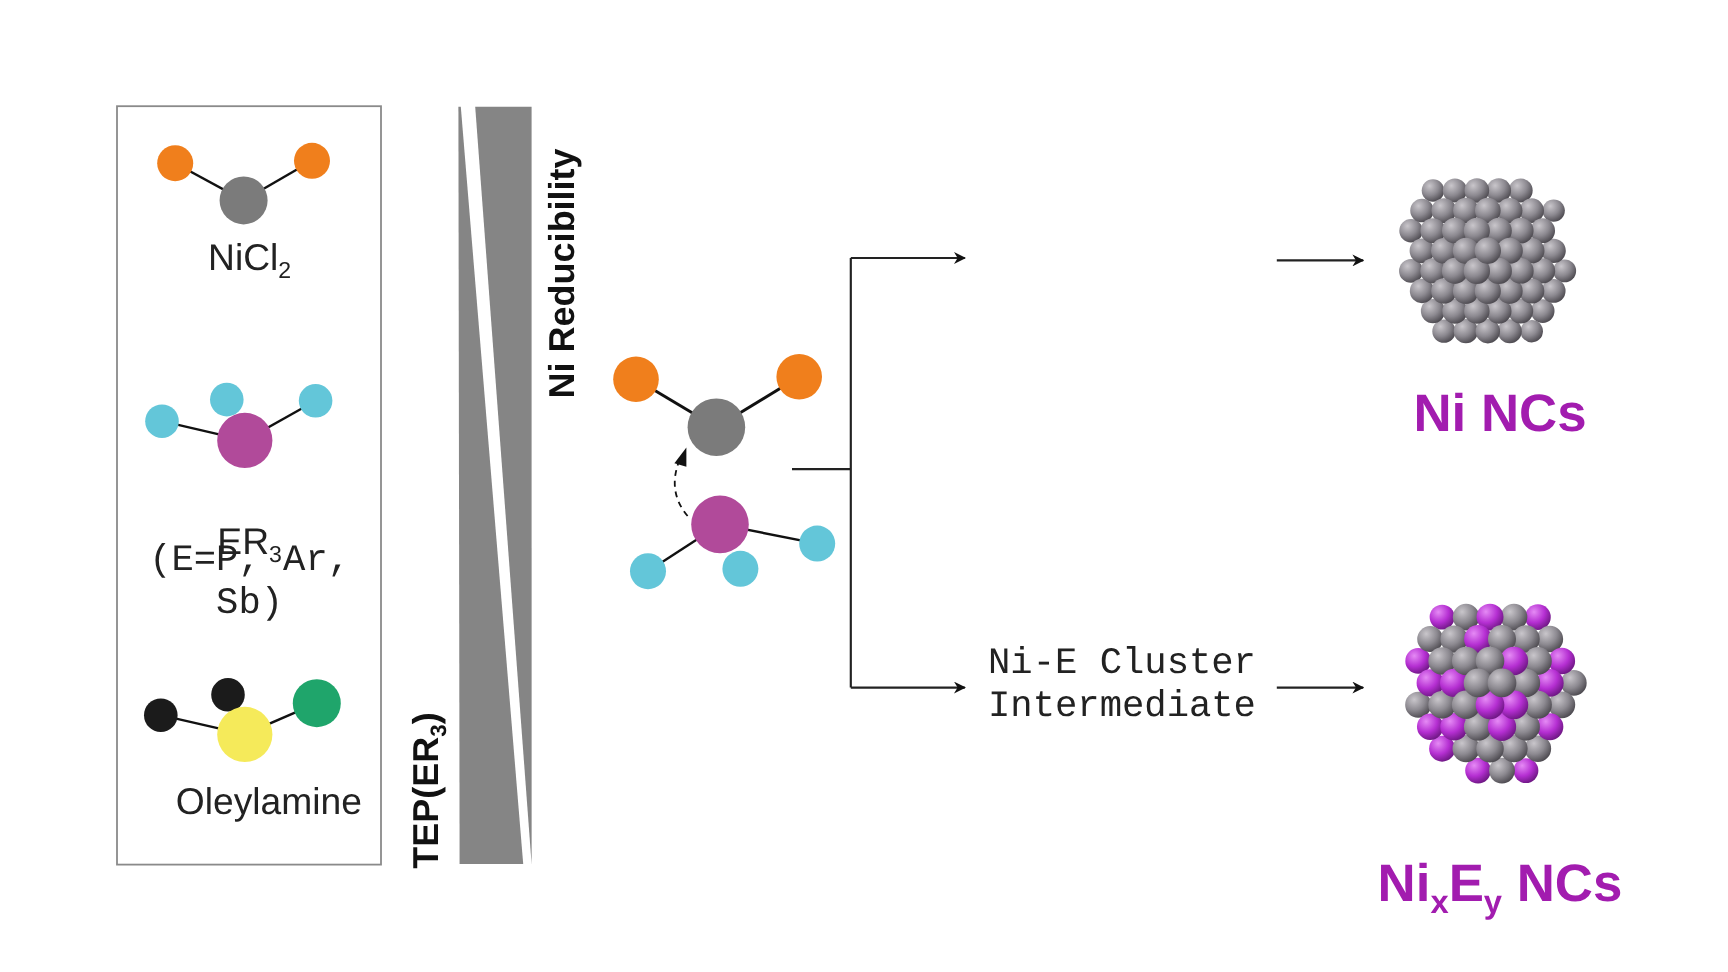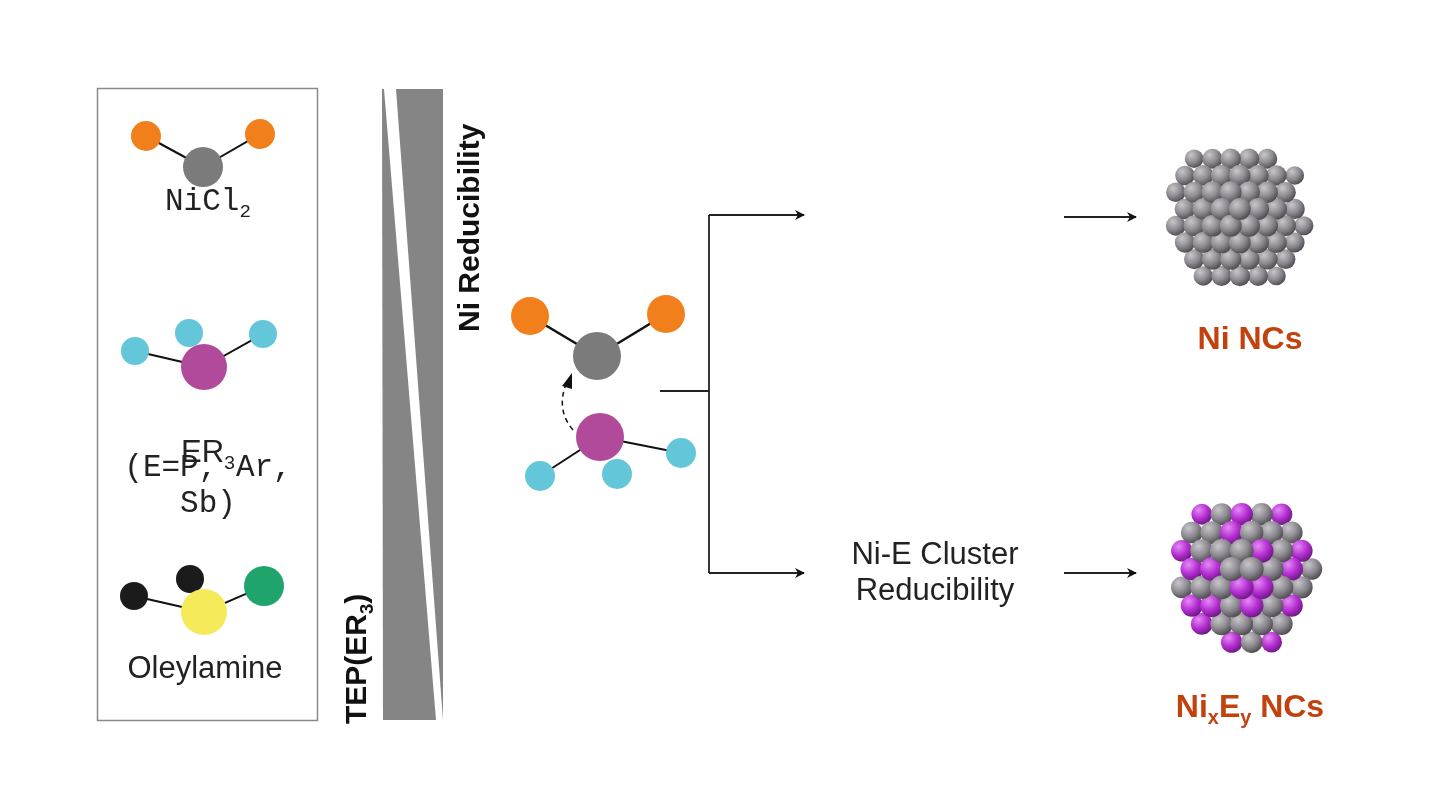--- a/index.html
+++ b/index.html
@@ -1,21 +1,21 @@
 <!DOCTYPE html>
 <html><head>
 <meta charset="utf-8">
 <style>
   html, body { margin: 0; padding: 0; background: #ffffff; }
   body { width: 1440px; height: 810px; position: relative; overflow: hidden;
          font-family: "Liberation Sans", sans-serif; color: #1a1a1a; }
   #stage { position: absolute; left: 0; top: 0; width: 1440px; height: 810px; }
   .lbl { position: absolute; text-align: center; color: #222; }
   .reg { font-size: 31px; line-height: 36px; }
-  .bold { font-weight: bold; font-size: 32px; color: #c2410c; }
+  .bold { font-weight: bold; font-size: 44px; color: #a21caf; }
   sub { font-size: 0.62em; vertical-align: -0.35em; line-height: 0; }
   .vert { position: absolute; font-weight: bold; font-size: 30px; color: #111;
           white-space: nowrap; transform: rotate(-90deg); transform-origin: left top; }
 </style>
 </head>
 <body>
 
 <svg id="stage" width="1440" height="810" viewBox="0 0 1440 810" xmlns="http://www.w3.org/2000/svg">
   <defs>
     <radialGradient id="hl" cx="0.72" cy="0.72" r="0.5">
@@ -192,37 +192,37 @@
       <circle cx="1271.6" cy="569.08" r="11.849121488537335" fill="url(#sphNi)"></circle>
       <circle cx="1261.625" cy="550.81" r="11.849262543388608" fill="url(#sphE)"></circle>
       <circle cx="1261.625" cy="587.35" r="11.904598125904313" fill="url(#sphE)"></circle>
       <circle cx="1241.675" cy="550.81" r="11.906031953862321" fill="url(#sphNi)"></circle>
       <circle cx="1241.675" cy="587.35" r="11.959886196851922" fill="url(#sphE)"></circle>
       <circle cx="1231.7" cy="569.08" r="11.961149048967066" fill="url(#sphNi)"></circle>
       <circle cx="1251.65" cy="569.08" r="11.988243310472939" fill="url(#sphNi)"></circle>
     </g>
 </svg>
 
-<div class="lbl reg" style="left:118px; top:184px; width:180px;font-family:Liberation Mono, monospace;">
+<div class="lbl reg" style="left:118px; top:197px; width:180px;">
   <span>NiCl</span><sub>2</sub>
 </div>
 <div class="lbl reg" style="left:98px; top:434px; width:220px;">
   <span>ER</span><sub>3</sub>
 </div>
 <div class="lbl reg" style="left:98px; top:450px; width:220px;font-family:Liberation Mono, monospace;">(E=P, Ar, Sb)</div>
-<div class="lbl reg" style="left:95px; top:650px; width:220px;">Oleylamine</div>
+<div class="lbl reg" style="left:114px; top:650px; width:220px;">Oleylamine</div>
 
 <div class="vert" style="left:339px; top:724px;">
   <span>TEP(ER</span><sub>3</sub><span>)</span>
 </div>
 <div class="vert" style="left:452px; top:332px;">Ni Reducibility</div>
 
 <div class="lbl reg" style="left:800px; top:172px; width:270px;">
 </div>
-<div class="lbl reg" style="left:800px; top:536px; width:270px;">
+<div class="lbl reg" style="left:800px; top:536px; width:270px;font-family:Liberation Mono, monospace;">
   <div>Ni-E Cluster</div>
-  <div>Reducibility</div>
+  <div>Intermediate</div>
 </div>
 
 <div class="lbl bold" style="left:1150px; top:320px; width:200px;">Ni NCs</div>
-<div class="lbl bold" style="left:1140px; top:688px; width:220px;">
+<div class="lbl bold" style="left:1140px; top:712px; width:220px;">
   <span>Ni</span><sub>x</sub><span>E</span><sub>y</sub><span style="white-space:pre"> NCs</span>
 </div>
 
 </body></html>

